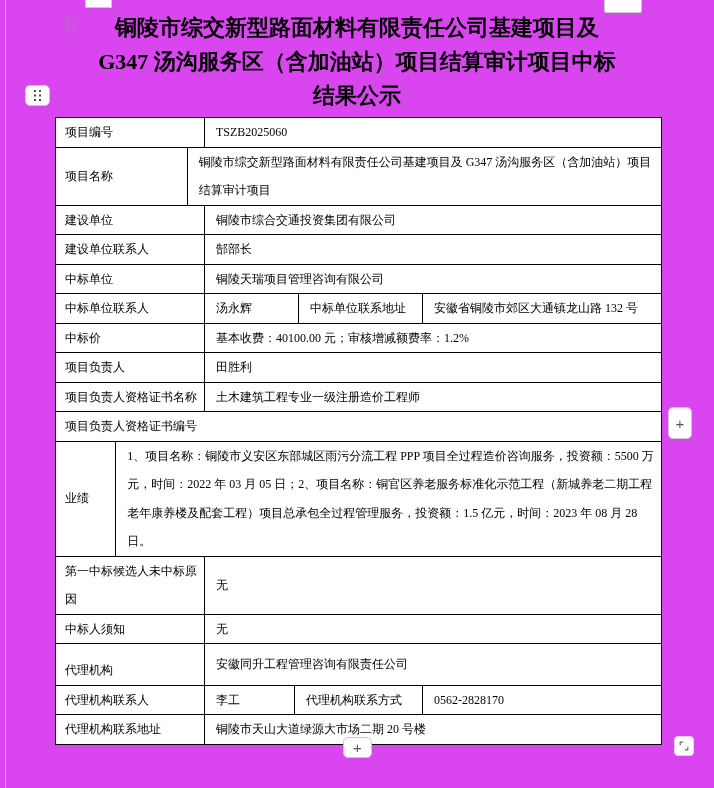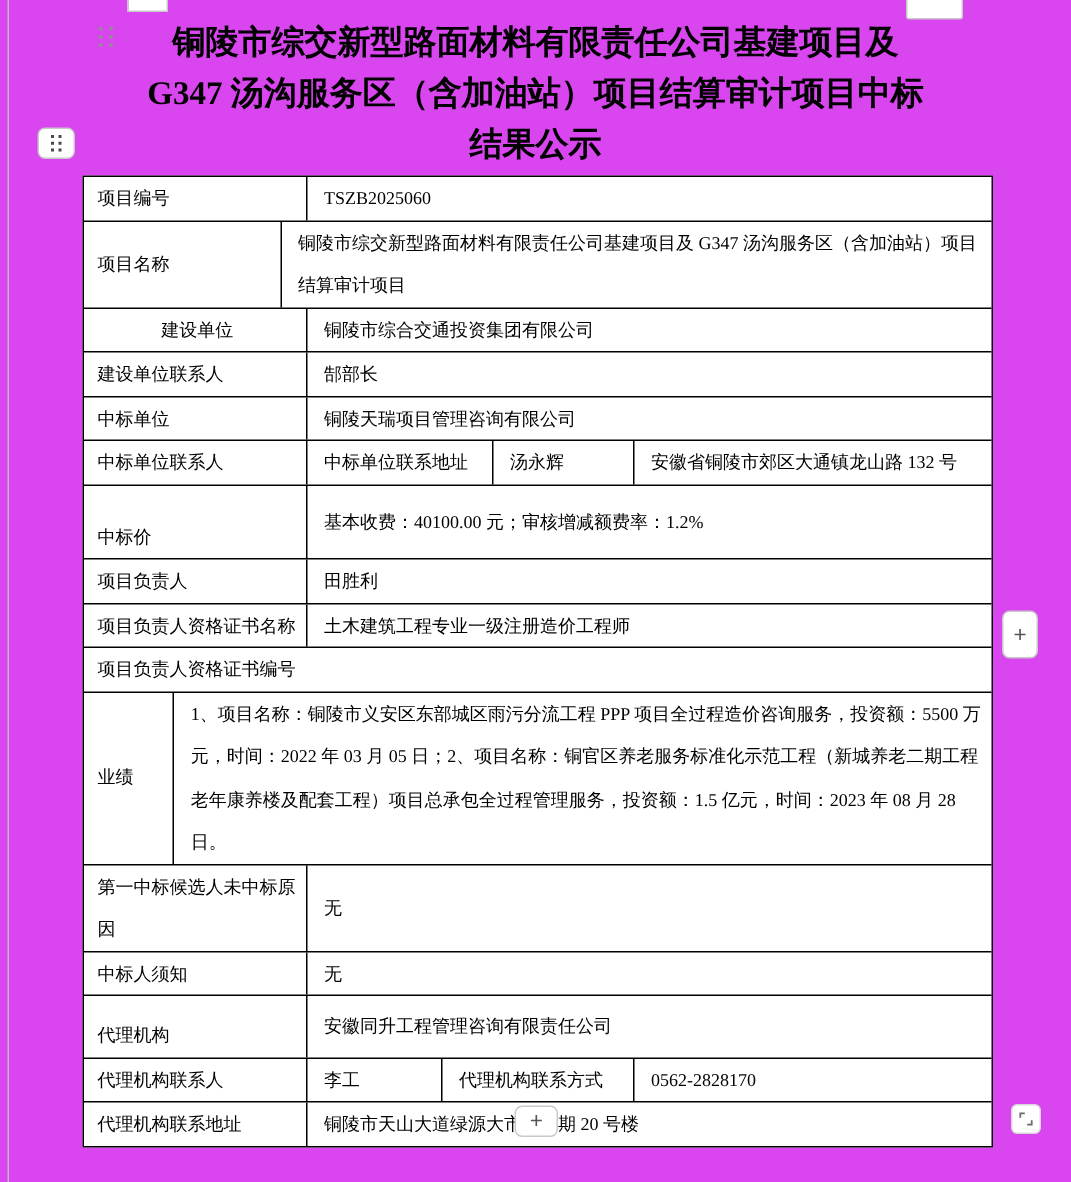--- a/index.html
+++ b/index.html
@@ -102,21 +102,21 @@
       </div>
       <div class="trow">
         <div class="tcell" style="width: 148px; font-family: Liberation Serif, serif;">
           <span class="inner">项目名称</span>
         </div>
         <div class="tcell grow">
           <span class="inner">铜陵市综交新型路面材料有限责任公司基建项目及 G347 汤沟服务区（含加油站）项目结算审计项目</span>
         </div>
       </div>
       <div class="trow">
-        <div class="tcell" style="width: 148px; text-align: center;">
+        <div class="tcell" style="width: 148px;">
           <span class="inner">建设单位</span>
         </div>
         <div class="tcell grow">
           <span class="inner">铜陵市综合交通投资集团有限公司</span>
         </div>
       </div>
       <div class="trow">
         <div class="tcell" style="width: 148px;">
           <span class="inner">建设单位联系人</span>
         </div>
@@ -129,32 +129,32 @@
           <span class="inner">中标单位</span>
         </div>
         <div class="tcell grow">
           <span class="inner">铜陵天瑞项目管理咨询有限公司</span>
         </div>
       </div>
       <div class="trow">
         <div class="tcell" style="width: 148px;">
           <span class="inner">中标单位联系人</span>
         </div>
+        <div class="tcell" style="width: 94px;">
+          <span class="inner">汤永辉</span>
+        </div>
         <div class="tcell" style="width: 124px;">
           <span class="inner">中标单位联系地址</span>
         </div>
-        <div class="tcell" style="width: 94px;">
-          <span class="inner">汤永辉</span>
-        </div>
         <div class="tcell grow">
           <span class="inner">安徽省铜陵市郊区大通镇龙山路 132 号</span>
         </div>
       </div>
       <div class="trow">
-        <div class="tcell" style="width: 148px; margin-top: 20px;">
+        <div class="tcell" style="width: 148px;">
           <span class="inner">中标价</span>
         </div>
         <div class="tcell grow">
           <span class="inner">基本收费：40100.00 元；审核增减额费率：1.2%</span>
         </div>
       </div>
       <div class="trow">
         <div class="tcell" style="width: 148px;">
           <span class="inner">项目负责人</span>
         </div>

